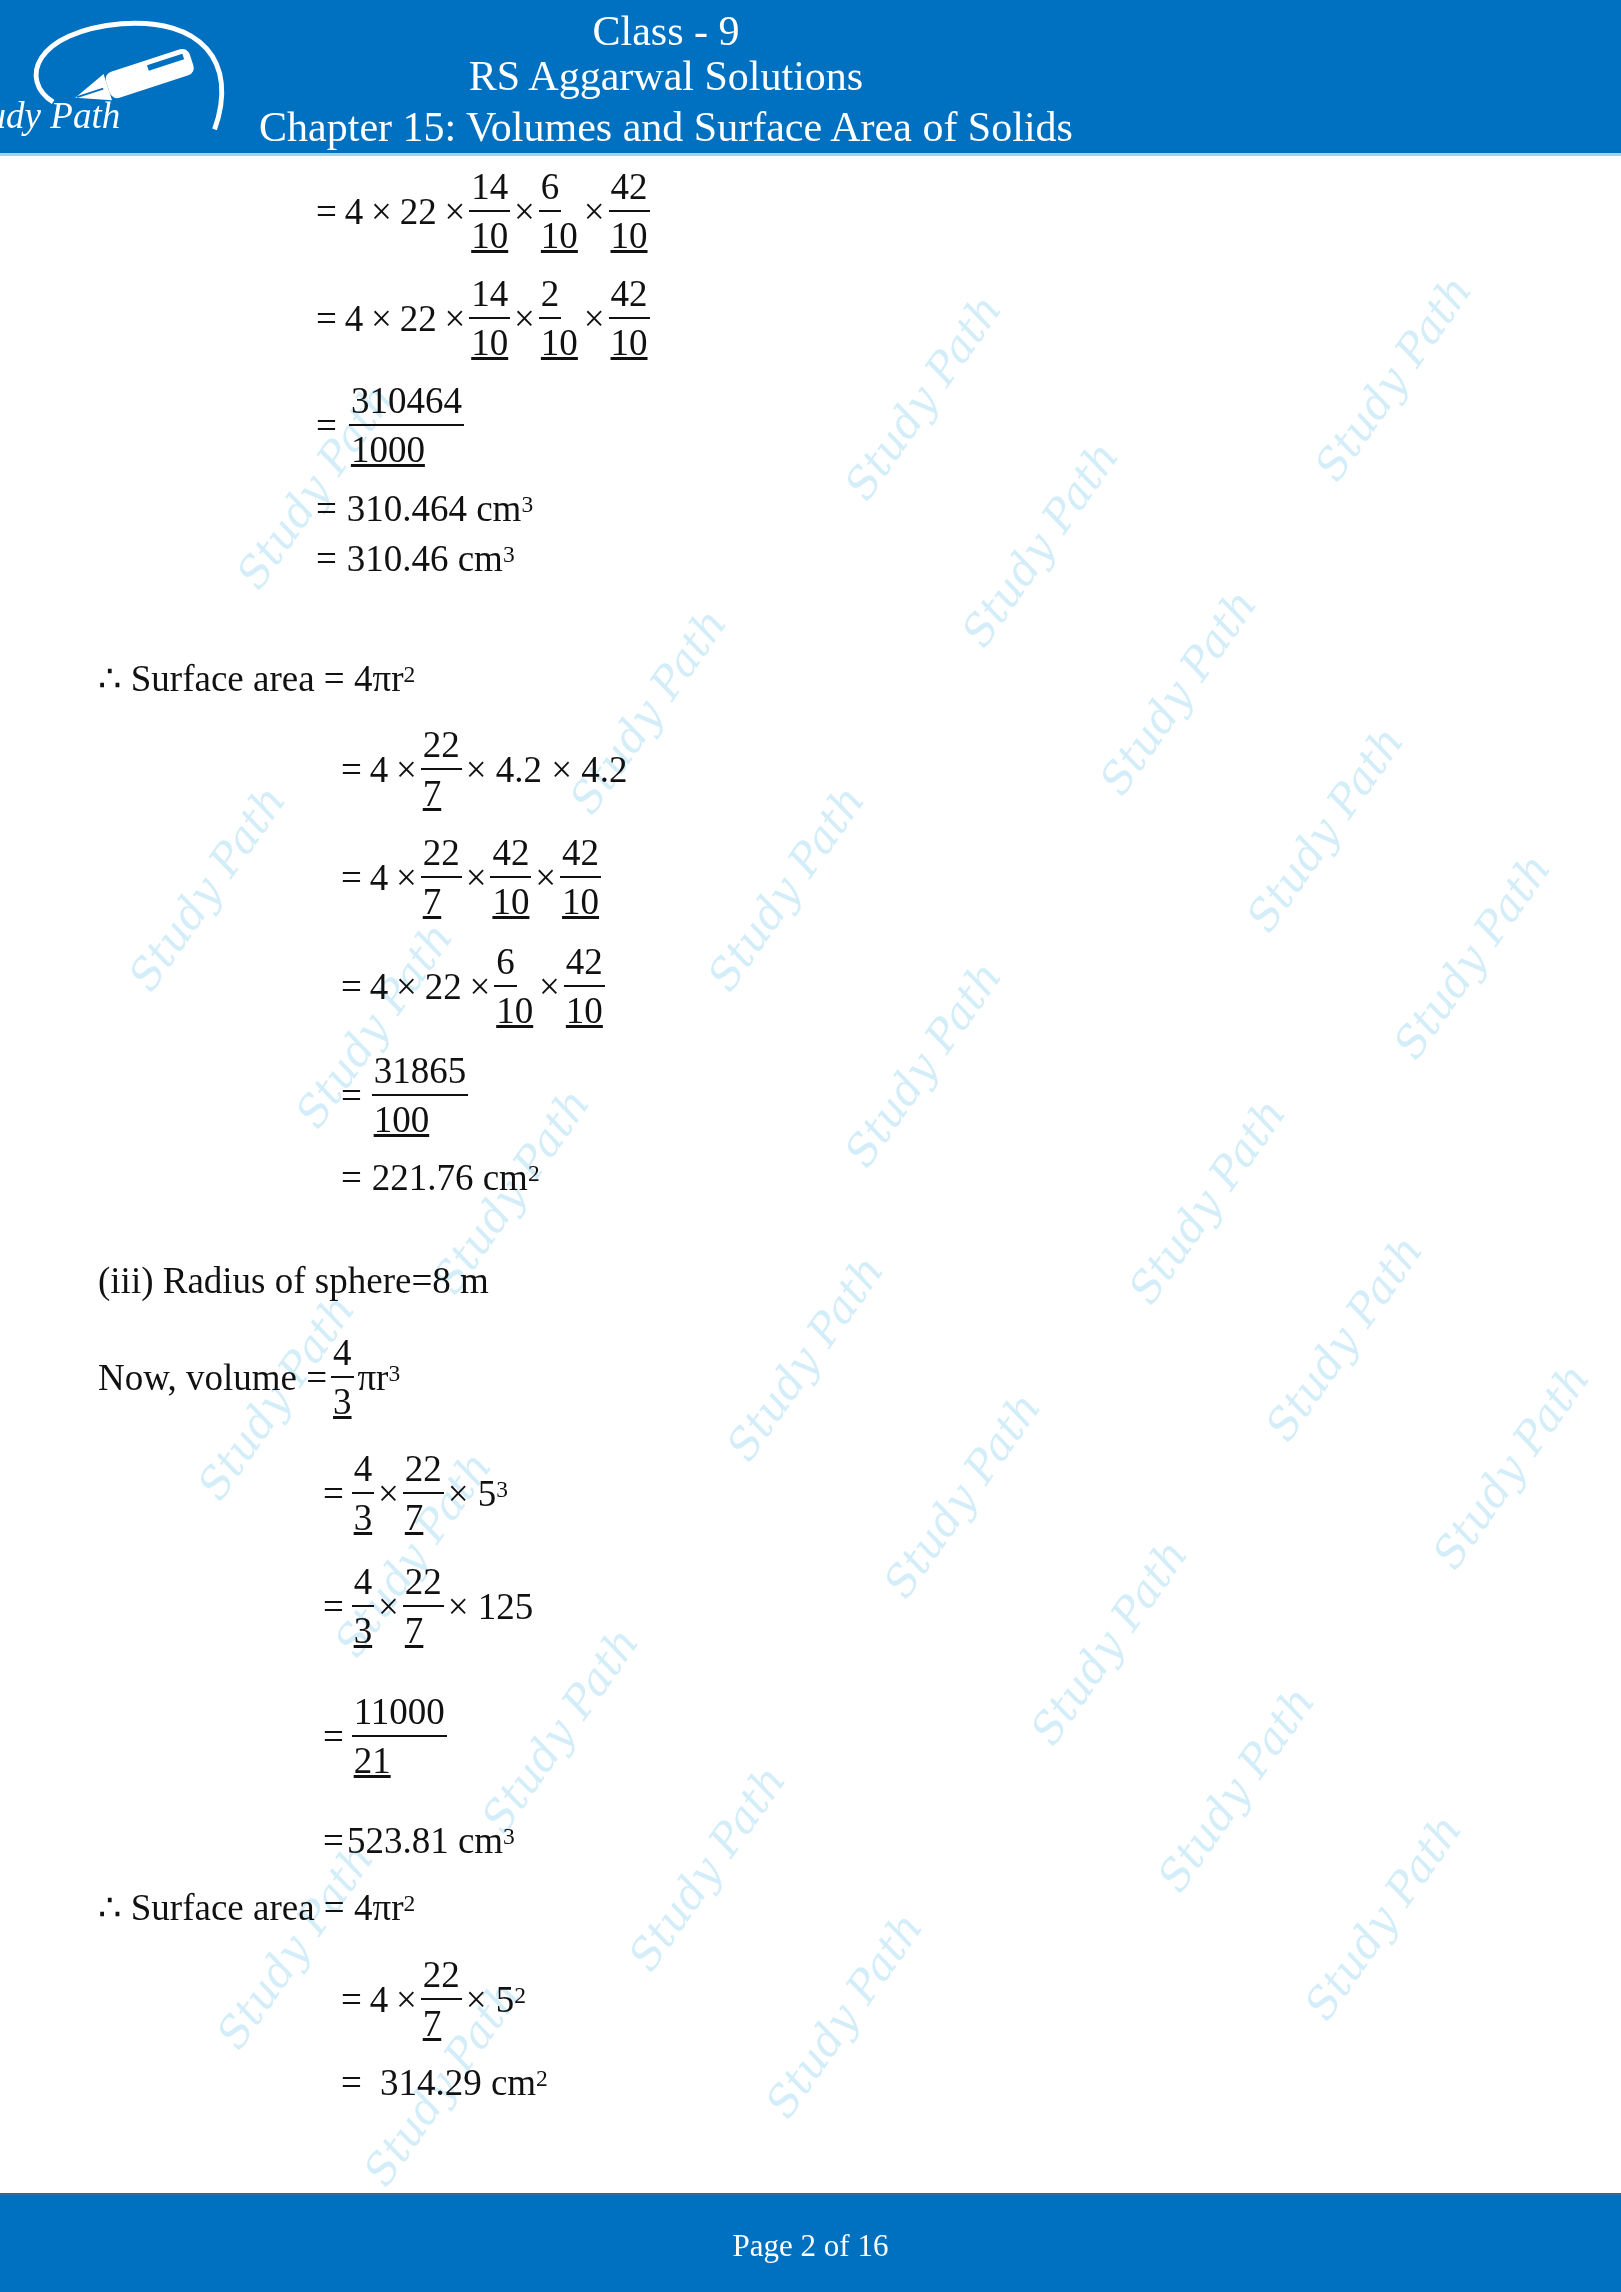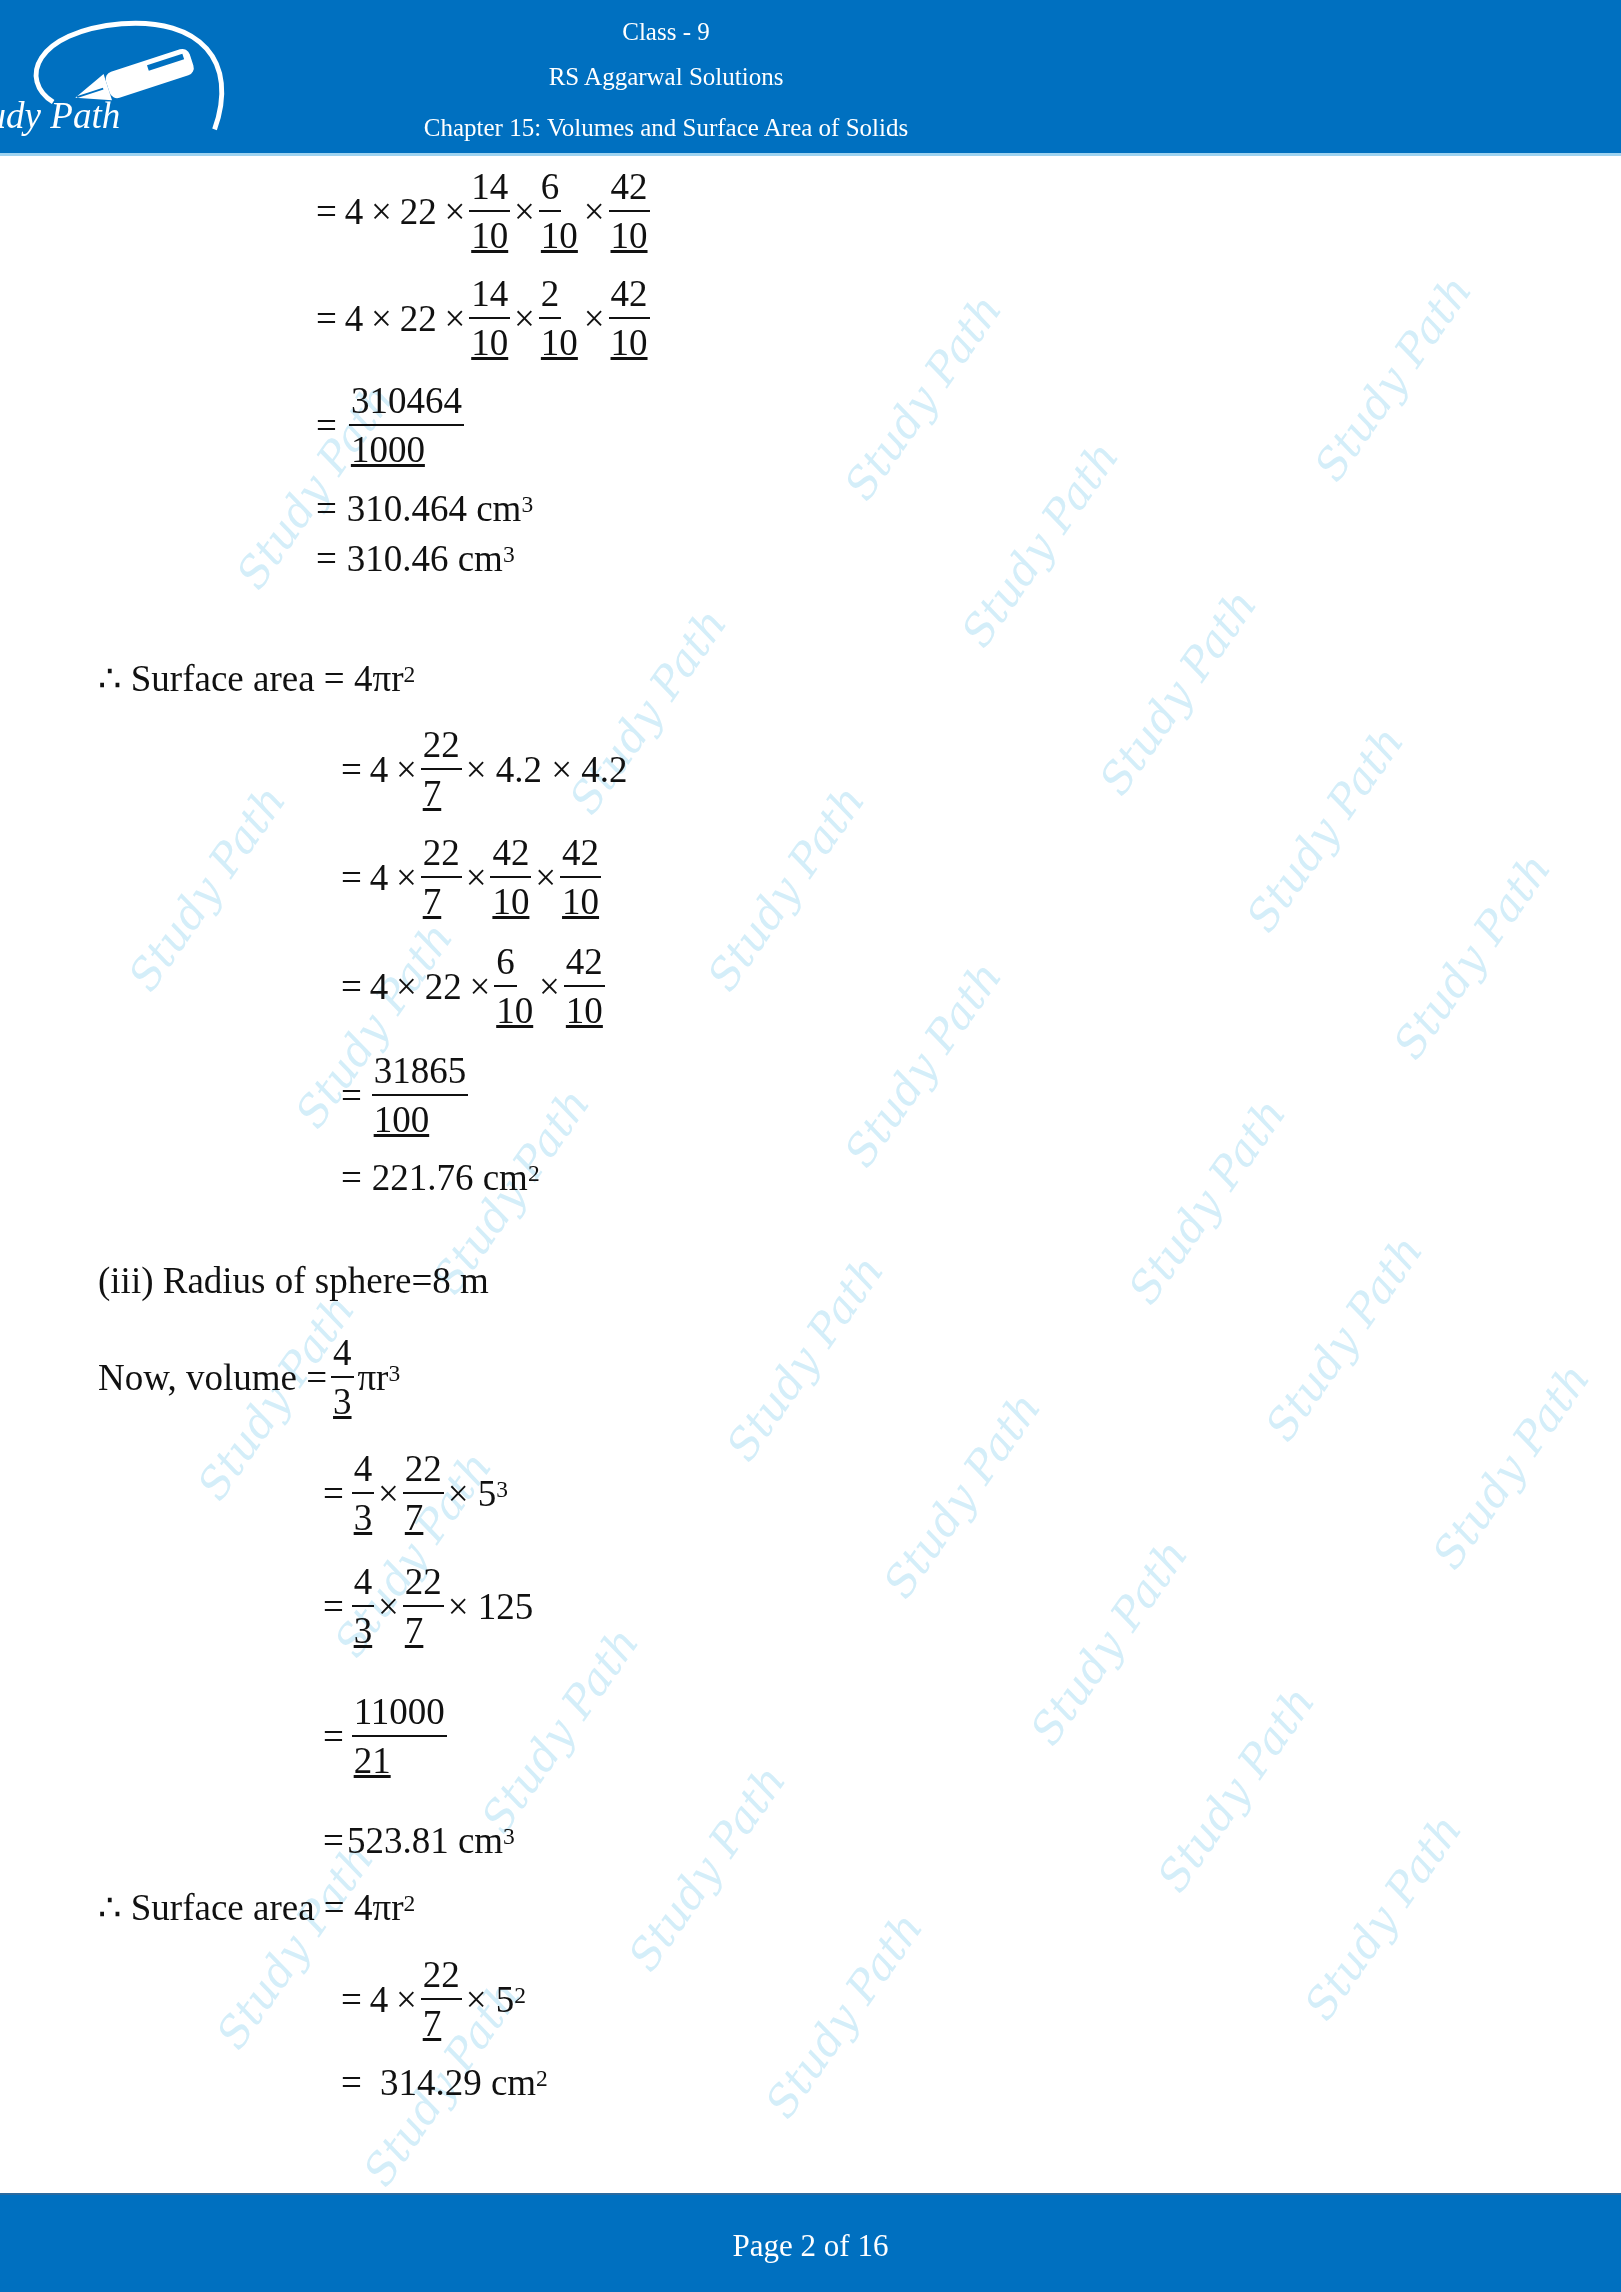--- a/index.html
+++ b/index.html
@@ -1,18 +1,18 @@
 <!DOCTYPE html>
 <html><head>
 <meta charset="utf-8">
 <style>
   html,body{margin:0;padding:0;}
   body{width:1621px;height:2293px;position:relative;background:#ffffff;overflow:hidden;font-family:"Liberation Serif","DejaVu Serif",serif;color:#111;}
   .header{position:absolute;left:0;top:0;width:1621px;height:153px;background:#0070c0;border-bottom:3.9px solid #9fd3f0;}
-  .htext{position:absolute;left:0;width:1332px;text-align:center;color:#fff;font-size:25px;line-height:39px;padding-left:0;}
+  .htext{position:absolute;left:0;width:1332px;text-align:center;color:#fff;font-size:42px;line-height:39px;padding-left:0;}
   .logo{position:absolute;left:13.7px;top:11.8px;width:225px;height:137px;}
   .footer{position:absolute;left:0;top:2193px;width:1621px;height:100px;background:#0070c0;border-top:2.9px solid #2a6aa0;}
   .ftext{position:absolute;left:0;width:1621px;top:33px;text-align:center;color:#fff;font-size:31px;}
   .wm{position:absolute;color:#d4eef9;font-family:"DejaVu Serif",serif;font-style:italic;font-size:43px;transform:rotate(-55deg);white-space:nowrap;pointer-events:none;}
   .line{position:absolute;font-size:37px;white-space:nowrap;display:flex;align-items:center;}
   .frac{display:inline-flex;flex-direction:column;align-items:flex-start;margin:0 3.9px;vertical-align:middle;}
   .frac .num{padding:0 2px 2px;border-bottom:2.9px solid #111;line-height:43px;}
   .frac .den{padding:2px 2px 0;line-height:43px;text-decoration:underline;}
   .op{margin:0 7.8px;}
   sup{font-size:23.5px;position:relative;top:-3.9px;}

